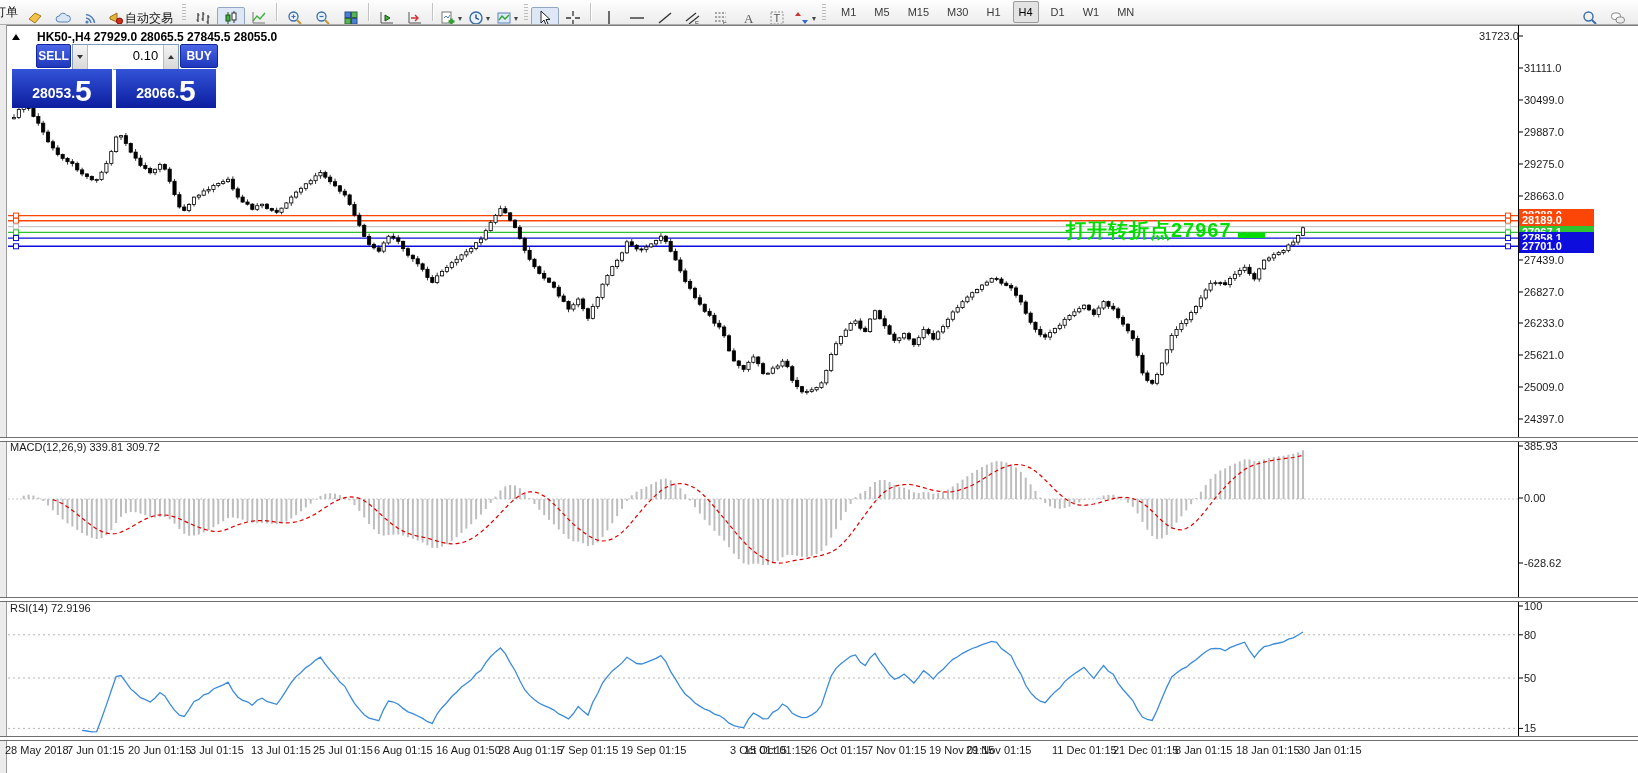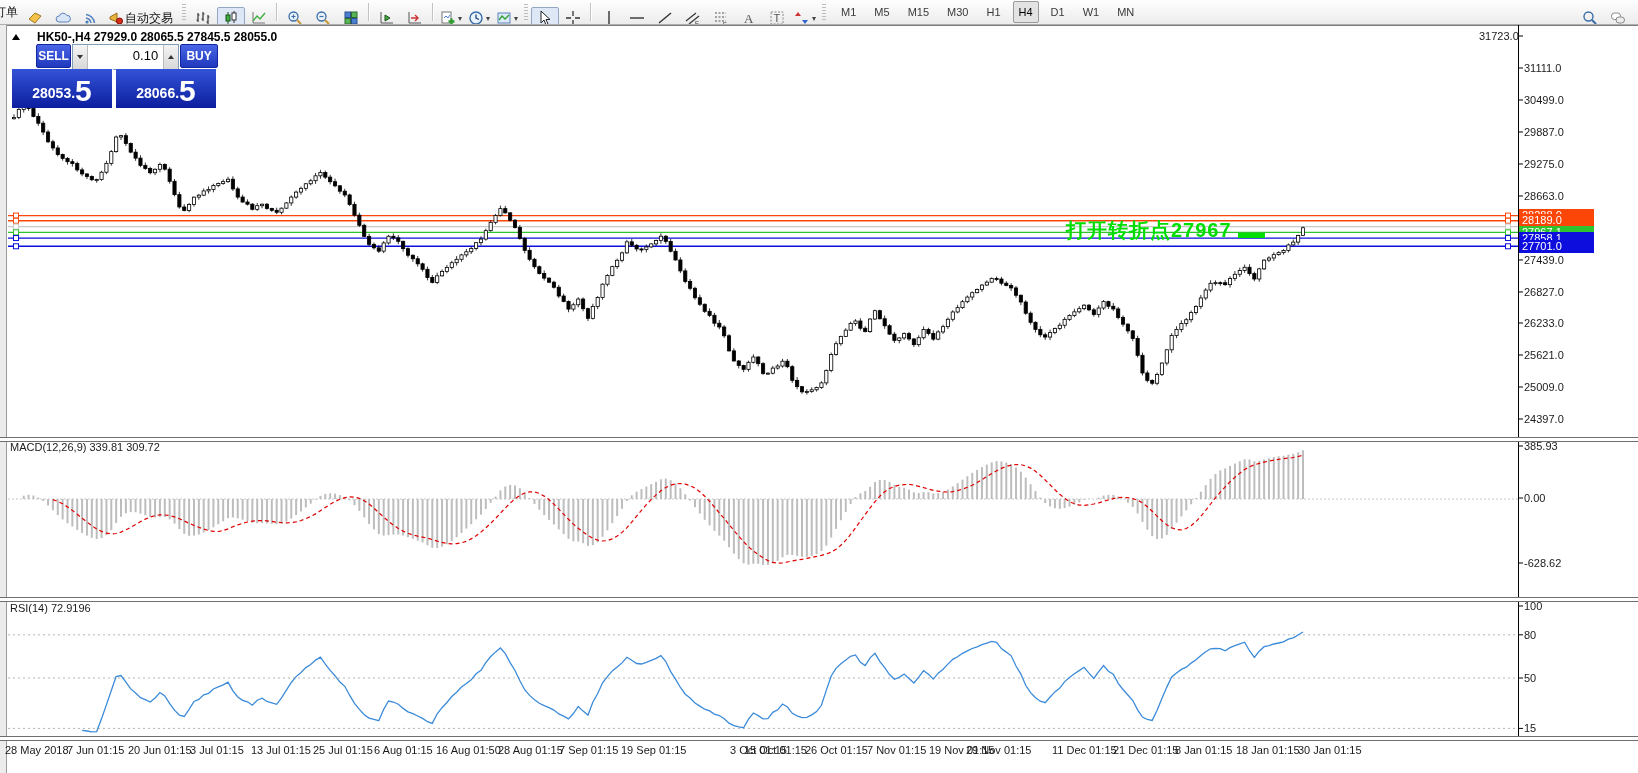--- a/index.html
+++ b/index.html
@@ -55,21 +55,21 @@
   .tp-prices{display:flex;margin-top:1px;}
   .tp-price{width:100px;height:37px;background:linear-gradient(#3353d8,#0c1e9e);color:#fff;
     display:flex;align-items:flex-end;justify-content:center;padding-bottom:2px;}
   .tp-price:first-child{margin-right:3px;border-right:1px solid #fff;}
   .tp-int{font-size:14px;font-weight:bold;line-height:26px;}
   .tp-big{font-size:30px;font-weight:bold;line-height:30px;}
 
   
   .tick-label{position:absolute;left:1524px;font-size:11px;color:#1a1a1a;white-space:nowrap;}
   .ind-label{position:absolute;left:10px;font-size:11px;color:#1a1a1a;white-space:nowrap;}
-  .lvl-label{position:absolute;left:1519px;width:72px;height:13px;font-size:11px;font-weight:normal;
+  .lvl-label{position:absolute;left:1519px;width:72px;height:13px;font-size:11px;font-weight:bold;
     color:#fff;padding-left:3px;line-height:13px;white-space:nowrap;}
   .date-label{position:absolute;top:744px;font-size:11px;color:#1a1a1a;white-space:nowrap;}
   .annotation{position:absolute;font-size:20px;font-weight:bold;letter-spacing:1px;white-space:nowrap;}
 </style>
 </head>
 <body>
 
 <div class="screen">
   <div class="toolbar" id="toolbar">
       <span class="tb-label" style="margin-left: -6px;">打单</span>

